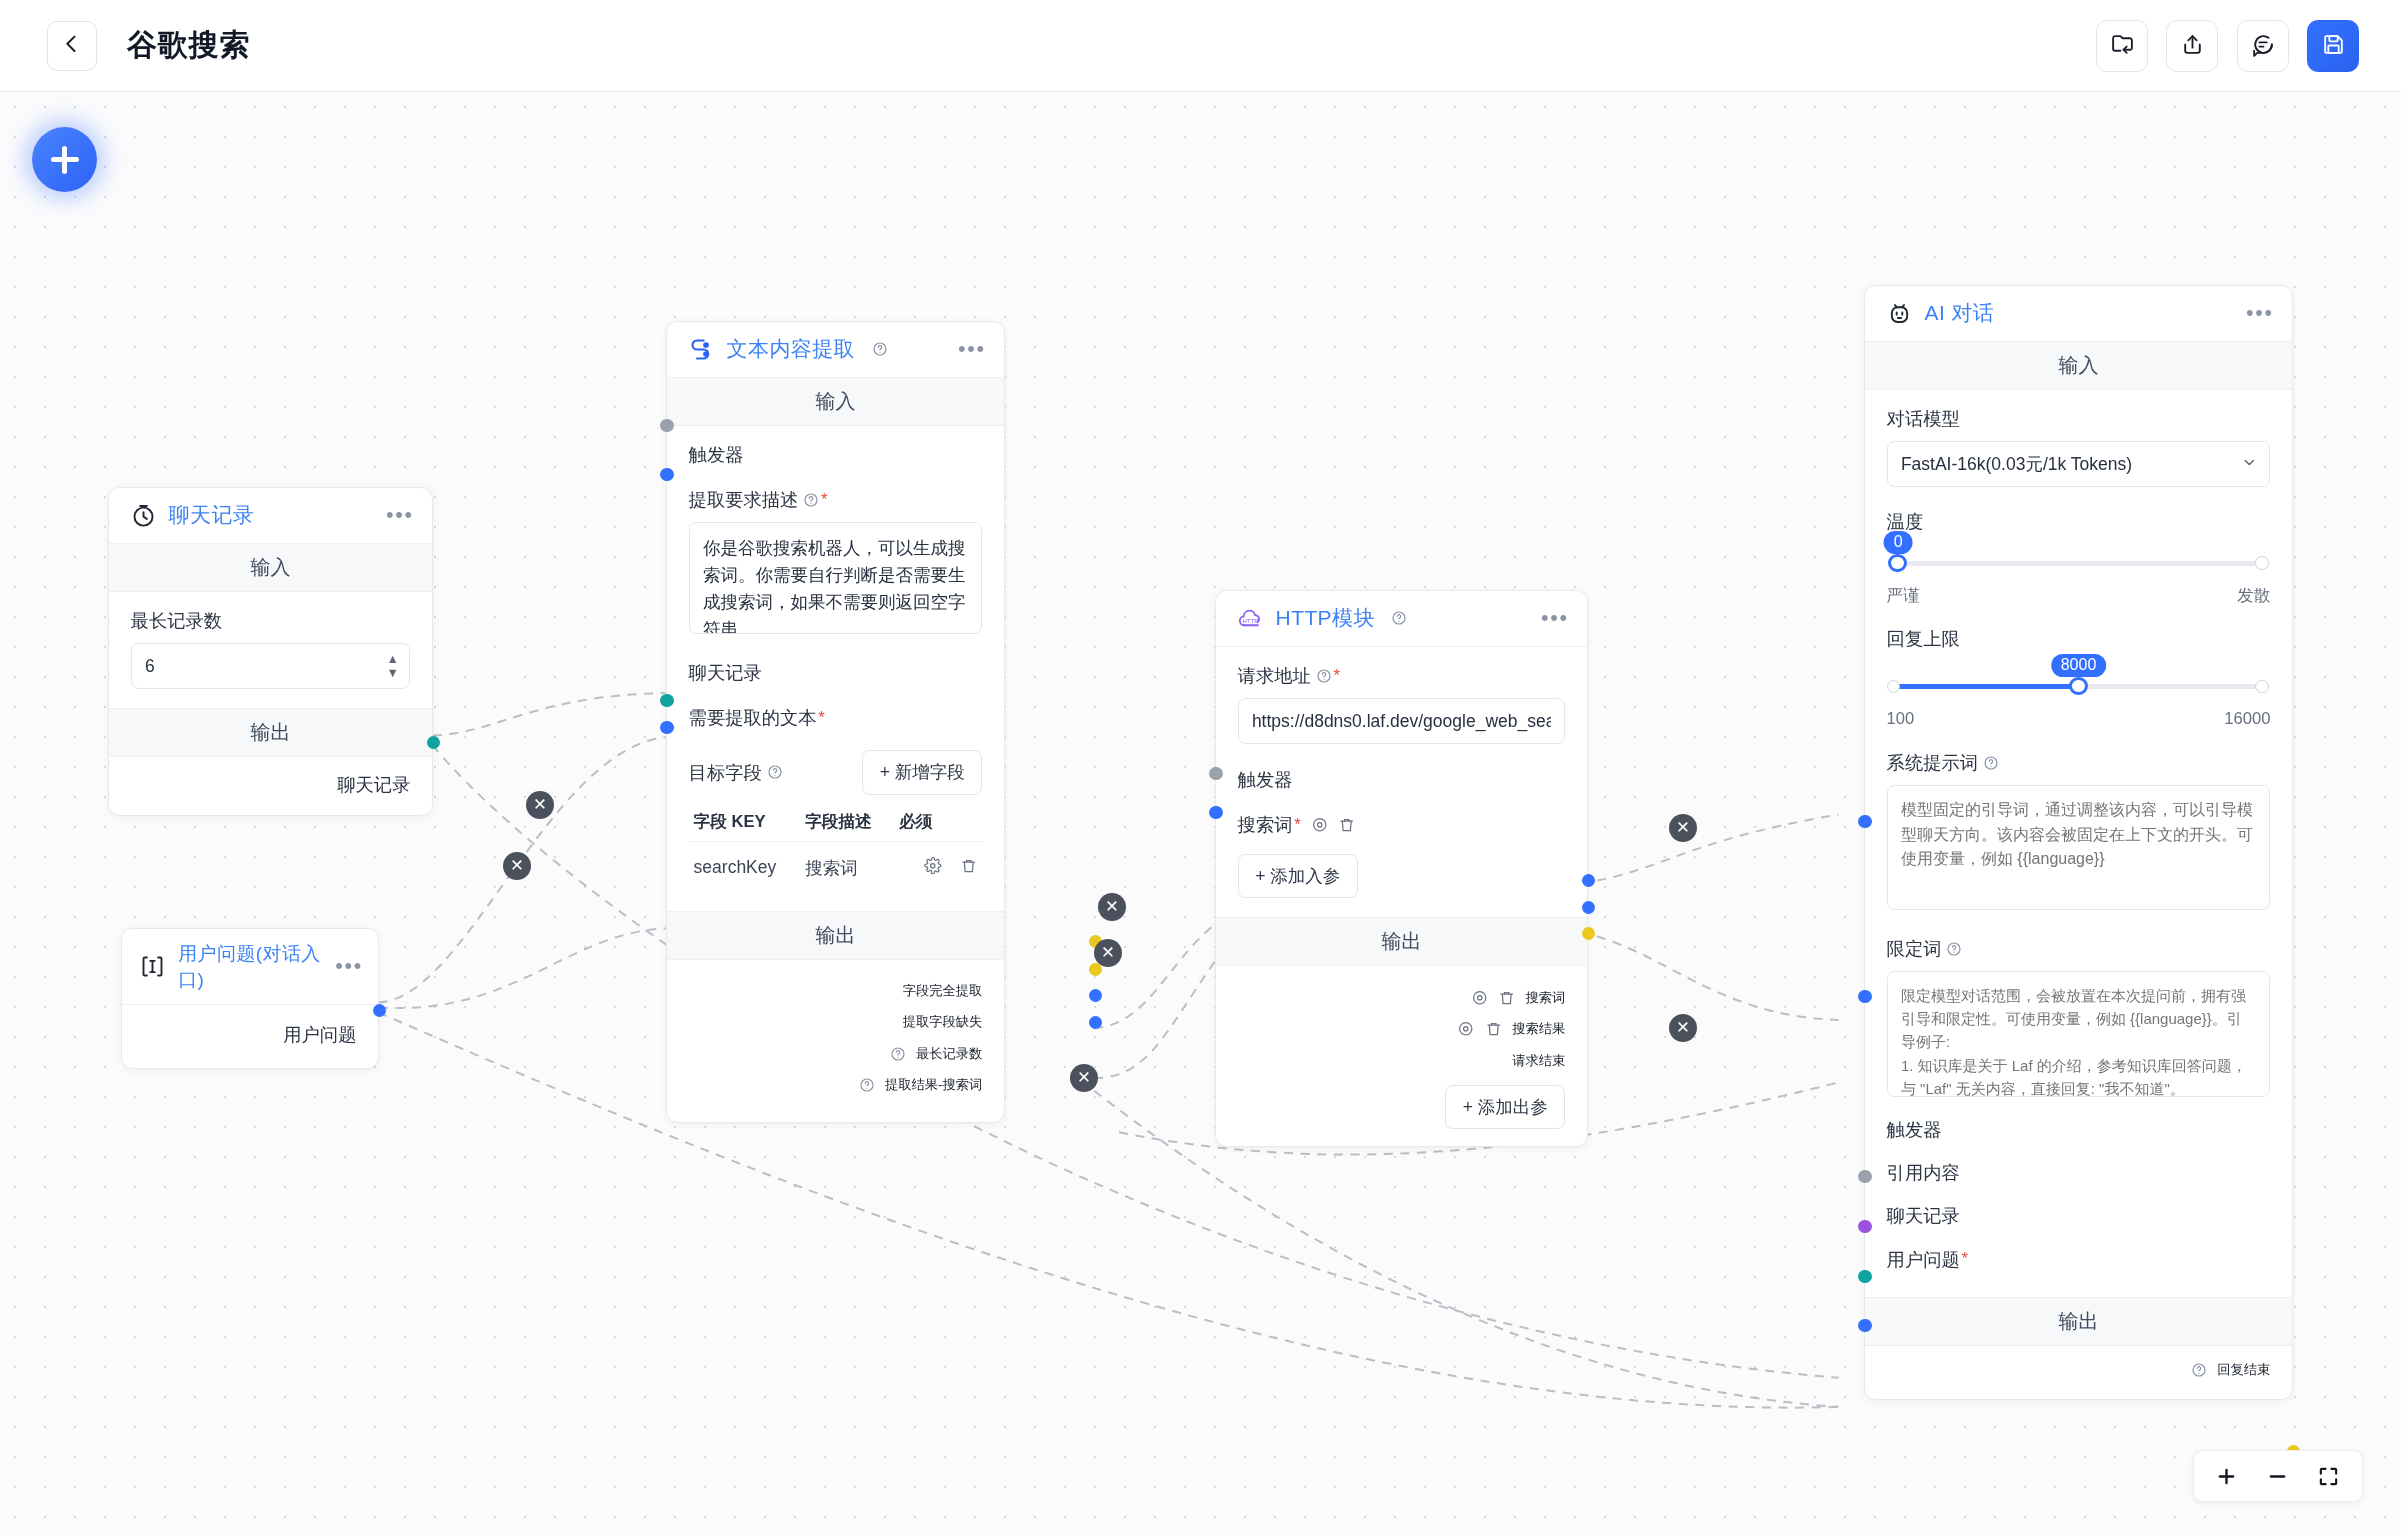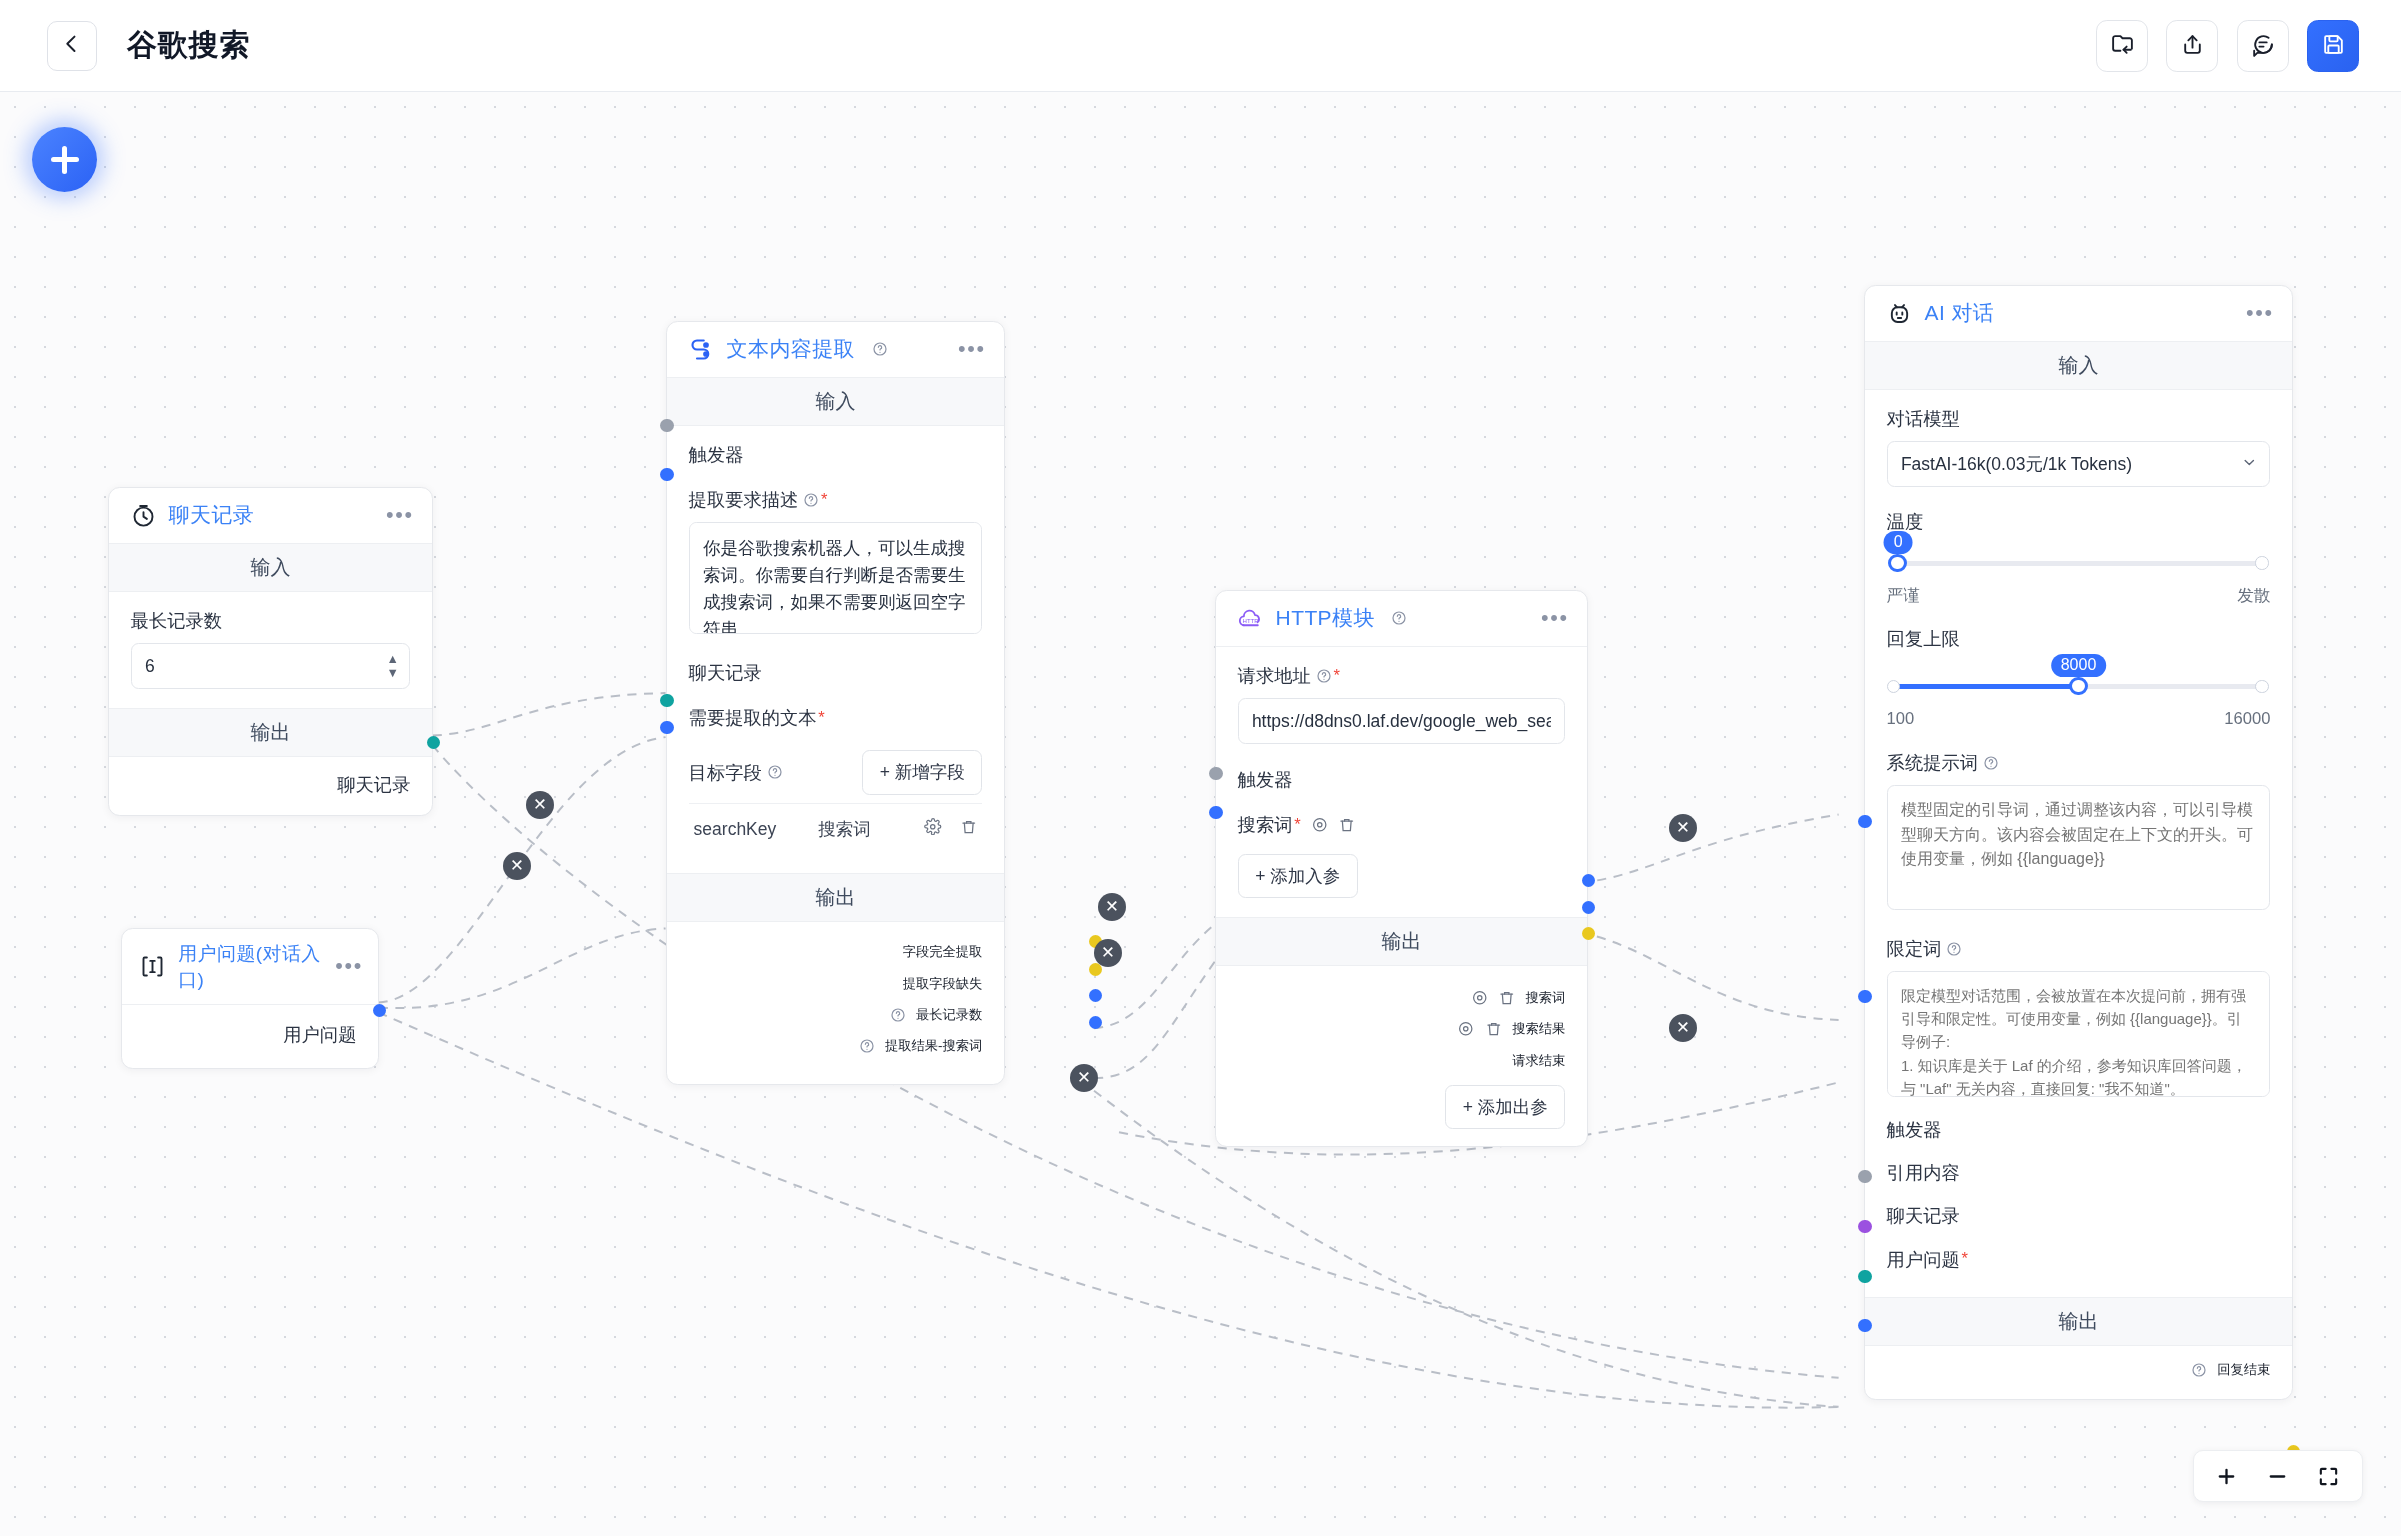--- a/index.html
+++ b/index.html
@@ -318,20 +318,25 @@
                 <circle cx="12" cy="12" r="9"></circle>
                 <path d="M9.5 9.5a2.5 2.5 0 1 1 3.2 2.4c-.7.3-.7.9-.7 1.6" stroke-linecap="round"></path>
                 <circle cx="12" cy="17" r=".9" fill="#8b93a5" stroke="none"></circle>
               </svg>
           </span>
         </div>
         <button class="btn-outline" style="margin-left:auto;">+ 新增字段</button>
       </div>
       <table class="tbl">
         <tbody>
+            <tr>
+          <th style="width:38%">字段 KEY</th>
+          <th style="width:32%">字段描述</th>
+          <th style="width:30%">必须</th>
+        </tr>
         <tr>
           <td>searchKey</td>
           <td>搜索词</td>
           <td style="text-align:right;">
             <span class="icobtn" style="margin-right:13.3px;">
               <svg viewBox="0 0 24 24" fill="none" stroke="#6b7382" stroke-width="1.7">
                     <circle cx="12" cy="12" r="3"></circle>
                     <path d="M19.4 15a1.6 1.6 0 0 0 .3 1.8l.1.1a2 2 0 1 1-2.8 2.8l-.1-.1a1.6 1.6 0 0 0-2.7 1.1V21a2 2 0 1 1-4 0v-.1A1.6 1.6 0 0 0 7.5 19l-.1.1a2 2 0 1 1-2.8-2.8l.1-.1A1.6 1.6 0 0 0 3 13.6H3a2 2 0 1 1 0-4h.1A1.6 1.6 0 0 0 4.7 7l-.1-.1a2 2 0 1 1 2.8-2.8l.1.1a1.6 1.6 0 0 0 1.8.3H9.4a1.6 1.6 0 0 0 1-1.5V3a2 2 0 1 1 4 0v.1a1.6 1.6 0 0 0 2.7 1.1l.1-.1a2 2 0 1 1 2.8 2.8l-.1.1a1.6 1.6 0 0 0-.3 1.8v.1a1.6 1.6 0 0 0 1.5 1H21a2 2 0 1 1 0 4h-.1a1.6 1.6 0 0 0-1.5 1z"></path>
                   </svg>
             </span>

